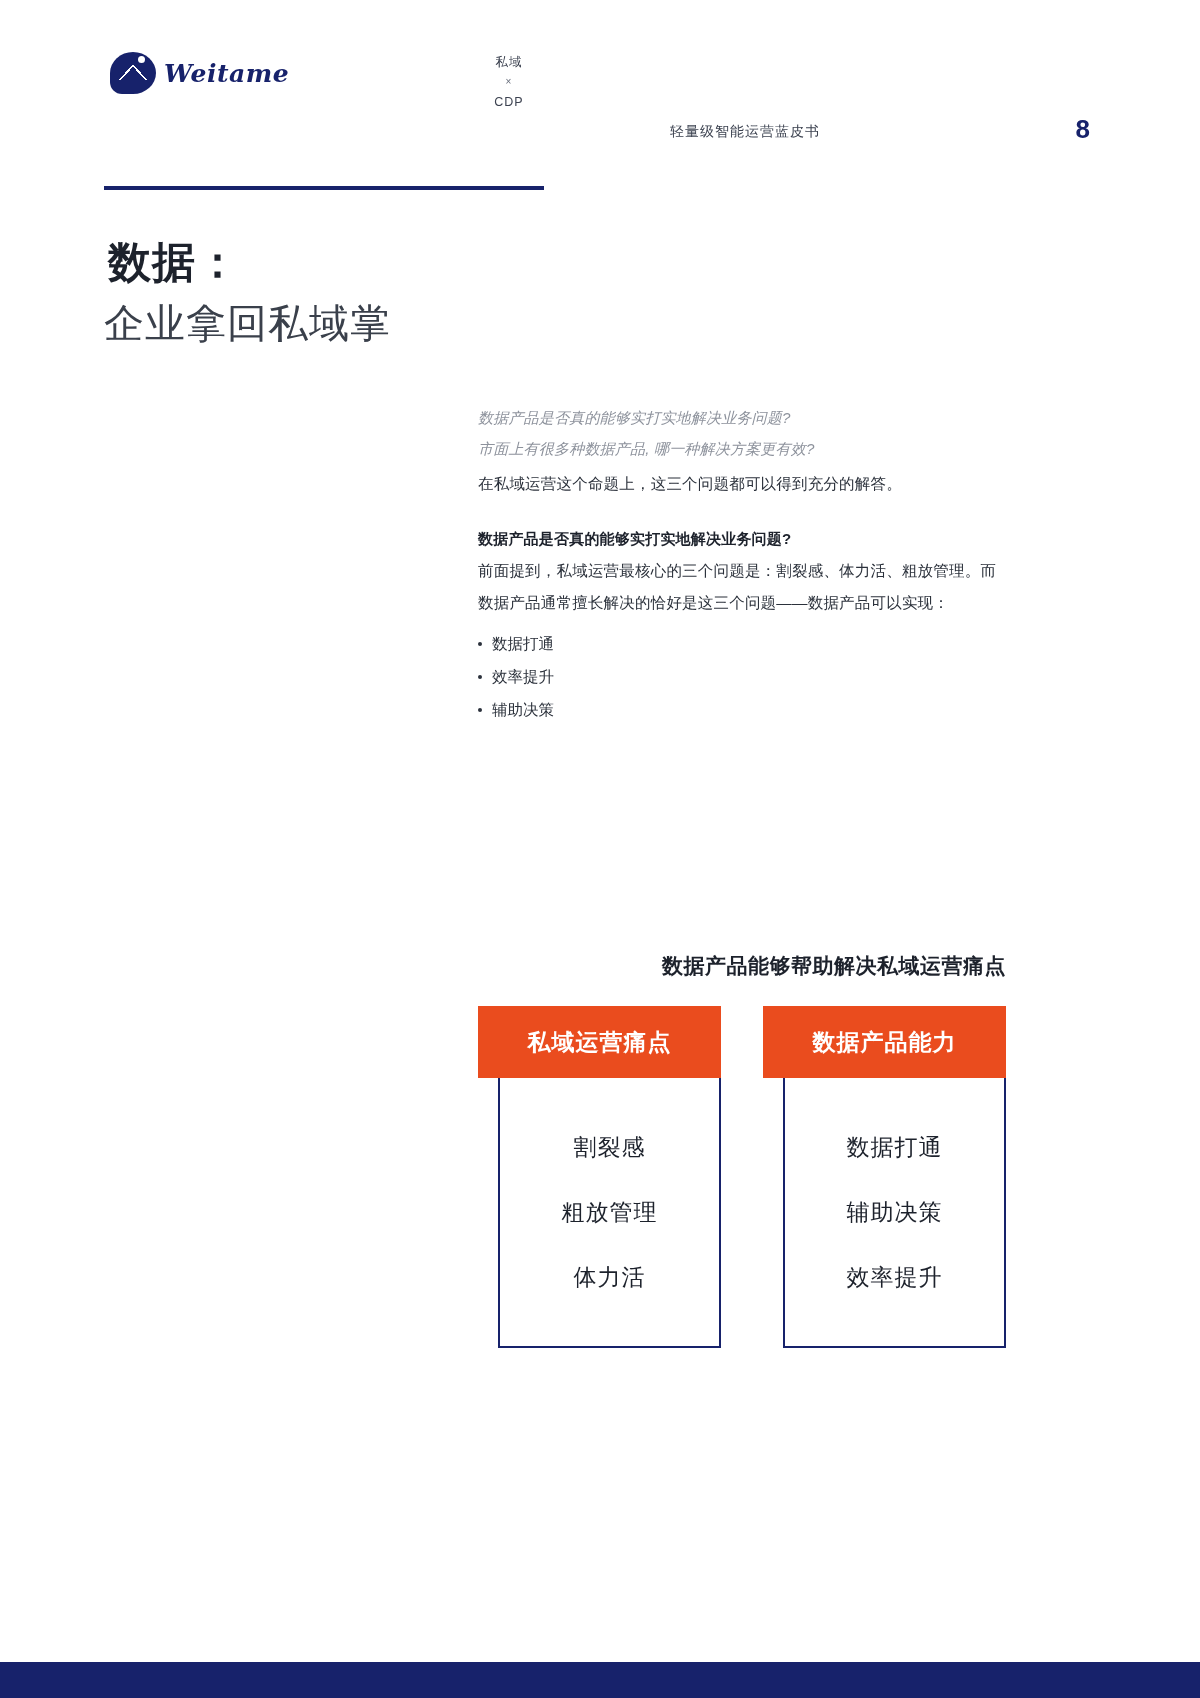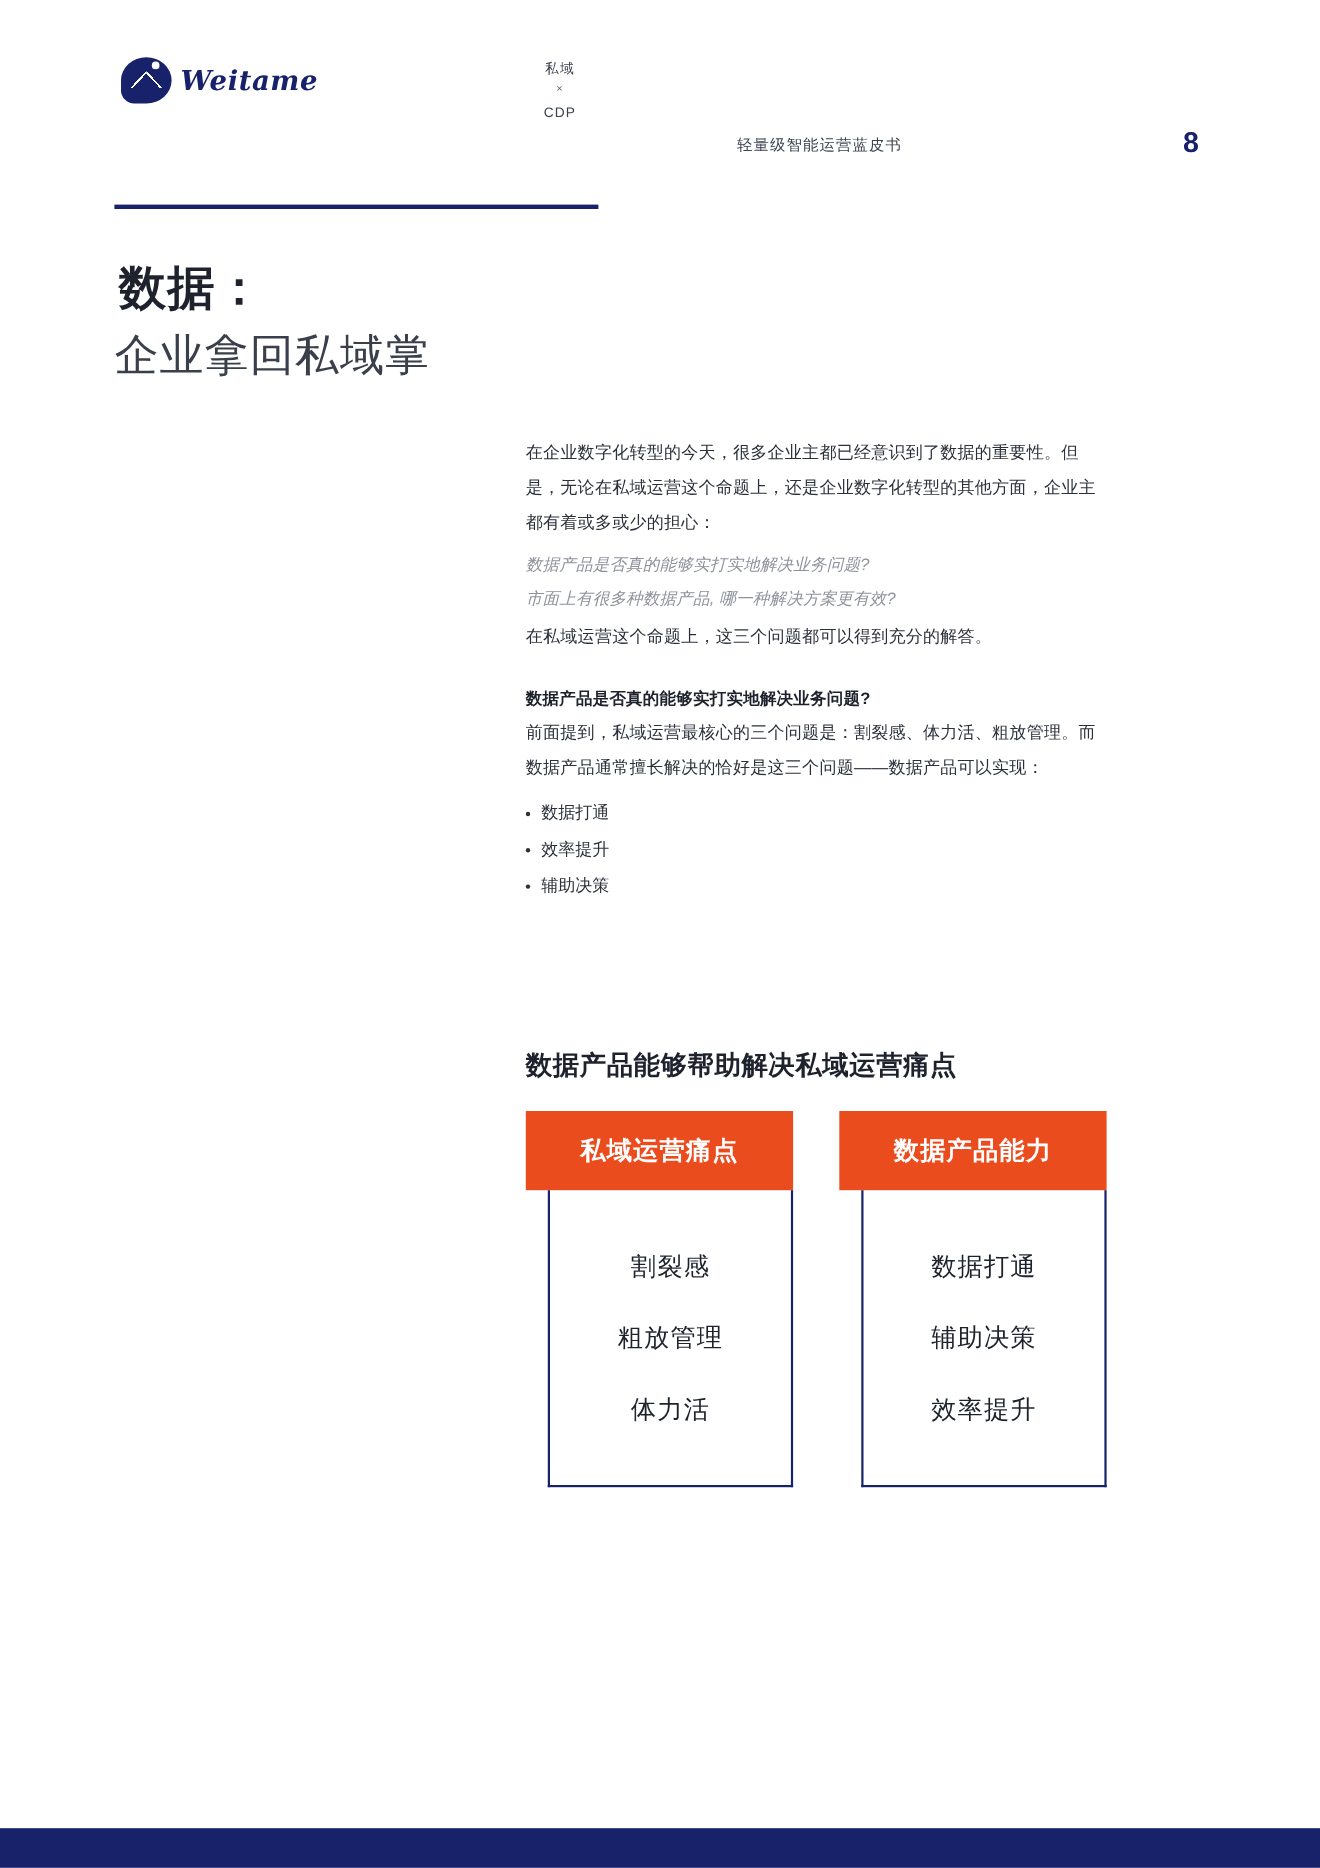--- a/index.html
+++ b/index.html
@@ -210,22 +210,22 @@
   }
 
   
   .figure {
     position: absolute;
     left: 478px;
     top: 952px;
     width: 528px;
   }
   .fig-title {
-    text-align: left;
-    font-size: 24px;
+    text-align: right;
+    font-size: 21px;
     font-weight: bold;
     color: #1d222c;
     letter-spacing: 0.5px;
     margin-bottom: 26px;
   }
   .fig-cols {
     display: flex;
     justify-content: space-between;
   }
   .fig-col {
@@ -293,21 +293,20 @@
   </div>
 
   <div class="rule"></div>
 
   <div class="title-wrap">
     <div class="title-strong">数据：</div>
     <div class="title-sub">企业拿回私域掌</div>
   </div>
 
   <div class="body-col">
-    <p class="para">在企业数字化转型的今天，很多企业主都已经意识到了数据的重要性。但是，无论在私域运营这个命题上，还是企业数字化转型的其他方面，企业主都有着或多或少的担心：</p>
 
     <div class="questions">
       <div class="q-line">数据产品是否真的能够实打实地解决业务问题?</div>
       <div class="q-line">市面上有很多种数据产品, 哪一种解决方案更有效?</div>
     </div>
 
     <div class="para-after">在私域运营这个命题上，这三个问题都可以得到充分的解答。</div>
 
     <div class="sub-head">数据产品是否真的能够实打实地解决业务问题?</div>
 

